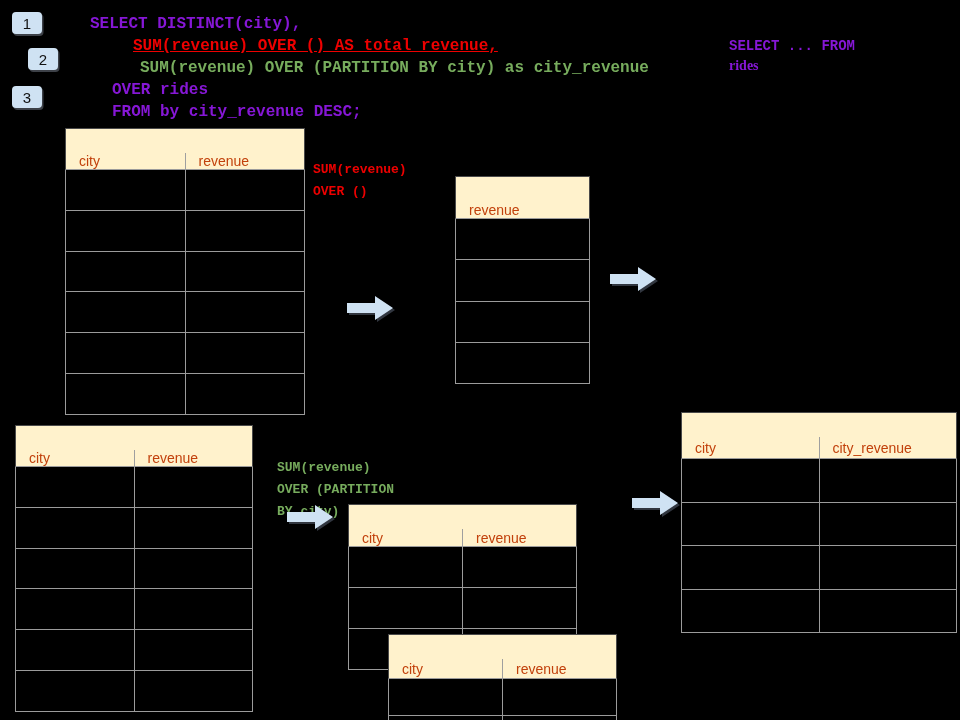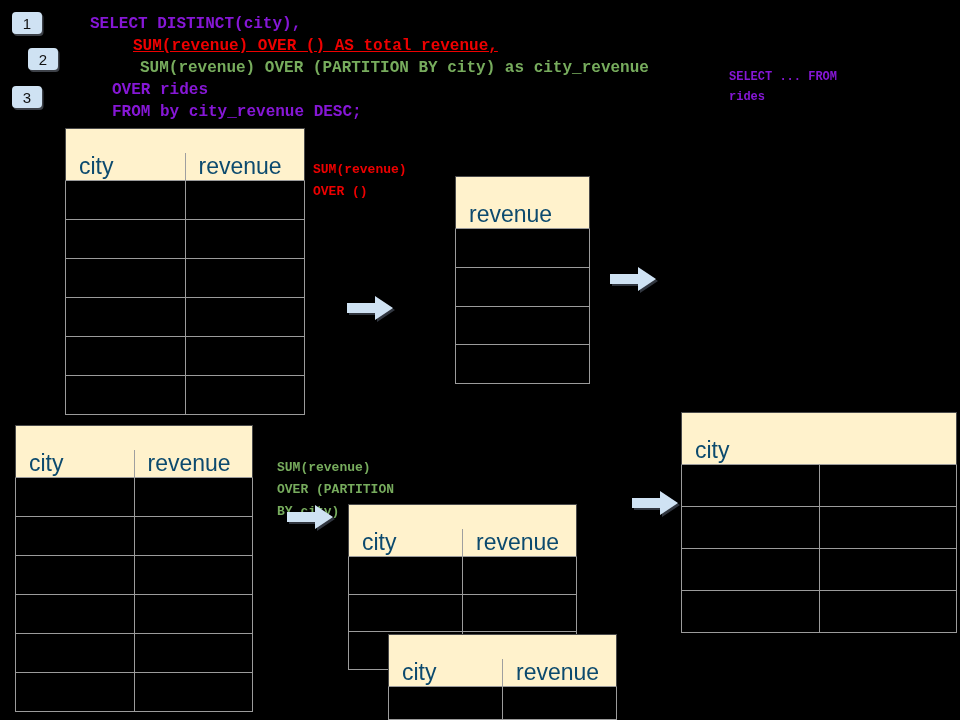--- a/index.html
+++ b/index.html
@@ -2,21 +2,21 @@
 <html style="--purple: #8617D6; --red: #EE0000; --green: #77AC5D; --arrow: #CFE2F3; --badge: #CFE2F3; --header_fill: #FFF2CC;"><head>
 <meta charset="utf-8">
 <style>
   html,body{margin:0;padding:0;}
   body{
     position:relative;width:960px;height:720px;background:#000;overflow:hidden;
     font-family:"Liberation Sans",sans-serif;
   }
   .mono{font-family:"Liberation Mono","DejaVu Sans Mono",monospace;font-weight:700;white-space:pre;}
   .code-line{position:absolute;font-size:16px;line-height:20px;}
-  .note-line{position:absolute;font-size:12px;line-height:20px;margin-top:31px;}
+  .note-line{position:absolute;font-size:14px;line-height:20px;}
   .lbl-line{position:absolute;font-size:13px;line-height:22px;margin-top:21px;}
   [data-color="purple"]{color:var(--purple);}
   [data-color="red"]{color:var(--red);}
   [data-color="green"]{color:var(--green);}
 
   .badge{
     position:absolute;width:30px;height:22px;background:var(--badge);
     border-radius:4px;box-shadow:1.5px 2px 0 rgba(64,68,76,.95);
     display:flex;align-items:center;justify-content:center;
     font-size:15px;color:#111;
@@ -26,21 +26,21 @@
     position:absolute;display:flex;flex-direction:column;
     background:#000;border:1px solid #9b9b9b;box-sizing:border-box;
   }
   .thead{
     flex:0 0 var(--hh);display:flex;background:var(--header_fill);
     border:1px solid #4a4a4a;border-bottom:1px solid #9b9b9b;
     margin:-1px -1px 0 -1px;box-sizing:content-box;
   }
   .th{
     flex:1;display:flex;align-items:center;padding-left:13px;
-    font-size:23px;color:#0c4a6e;overflow:hidden;margin-top:24px;
+    font-size:14px;color:#c2410c;overflow:hidden;margin-top:24px;
   }
   .th + .th{border-left:1px solid #9f9f9f;}
   .trow{flex:1;display:flex;}
   .trow + .trow{border-top:1px solid #9b9b9b;}
   .td{flex:1;}
   .td + .td{border-left:1px solid #9b9b9b;}
 
   .arrow{position:absolute;filter:drop-shadow(2px 2px 0 rgba(58,63,74,.85));}
 </style>
 </head>
@@ -50,21 +50,21 @@
 <div class="badge" style="left:28px;top:48px;">2</div>
 <div class="badge" style="left:12px;top:86px;">3</div>
 
 <div class="mono code-line" style="left:90px;top:14px;" data-color="purple">SELECT DISTINCT(city),</div>
 <div class="mono code-line" style="left:133px;top:36px;text-decoration:underline;" data-color="red">SUM(revenue) OVER () AS total_revenue,</div>
 <div class="mono code-line" style="left:133px;top:58px;margin-left:7px;" data-color="green">SUM(revenue) OVER (PARTITION BY city) as city_revenue</div>
 <div class="mono code-line" style="left:112px;top:80px;" data-color="purple">OVER rides</div>
 <div class="mono code-line" style="left:112px;top:102px;" data-color="purple">FROM by city_revenue DESC;</div>
 
 <div class="mono note-line" style="left:729px;top:36px;" data-color="purple">SELECT ... FROM</div>
-<div class="mono note-line" style="left:729px;top:56px;" data-color="purple">rides</div>
+<div class="mono note-line" style="left:729px;top:56px;font-family:Liberation Serif, serif;" data-color="purple">rides</div>
 
 <div class="mono lbl-line" style="left:313px;top:138px;" data-color="red">SUM(revenue)</div>
 <div class="mono lbl-line" style="left:313px;top:160px;text-align:right;" data-color="red">OVER ()</div>
 
 <div class="mono lbl-line" style="left:277px;top:436px;" data-color="green">SUM(revenue)</div>
 <div class="mono lbl-line" style="left:277px;top:458px;" data-color="green">OVER (PARTITION</div>
 <div class="mono lbl-line" style="left:277px;top:480px;" data-color="green">BY city)</div>
 
 <div class="tbl" style="left:65px;top:128px;width:240px;height:287px;--hh:37px;">
     <div class="thead">
@@ -171,20 +171,21 @@
       <div class="td"></div>
     </div>
     <div class="trow">
       <div class="td"></div>
       <div class="td"></div>
     </div>
   </div>
 <div class="tbl" style="left:681px;top:412px;width:276px;height:221px;--hh:45px;">
     <div class="thead">
       <div class="th">city</div>
+      <div class="th">city_revenue</div>
     </div>
     <div class="trow">
       <div class="td"></div>
       <div class="td"></div>
     </div>
     <div class="trow">
       <div class="td"></div>
       <div class="td"></div>
     </div>
     <div class="trow">

